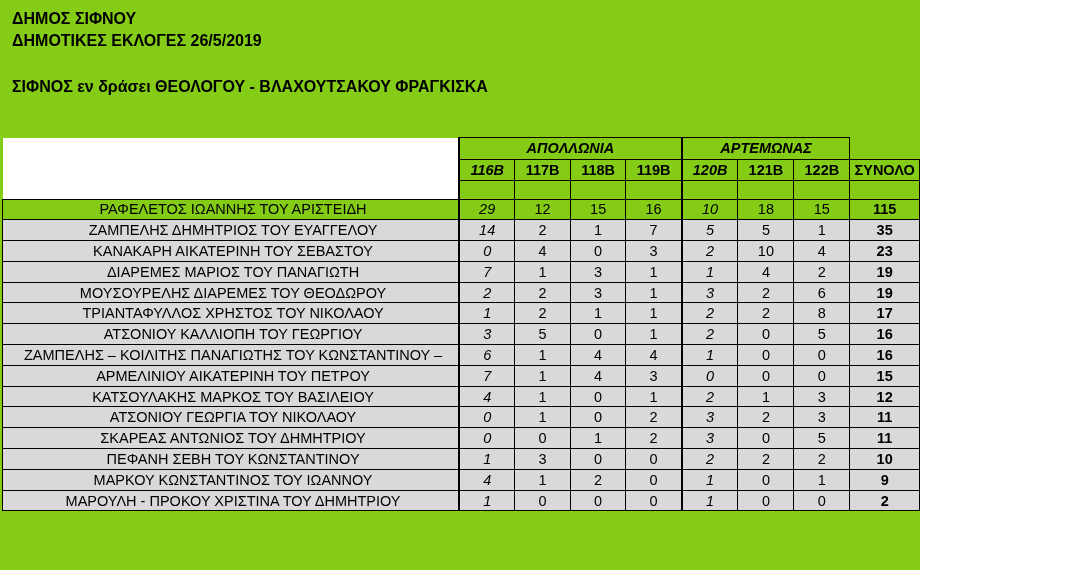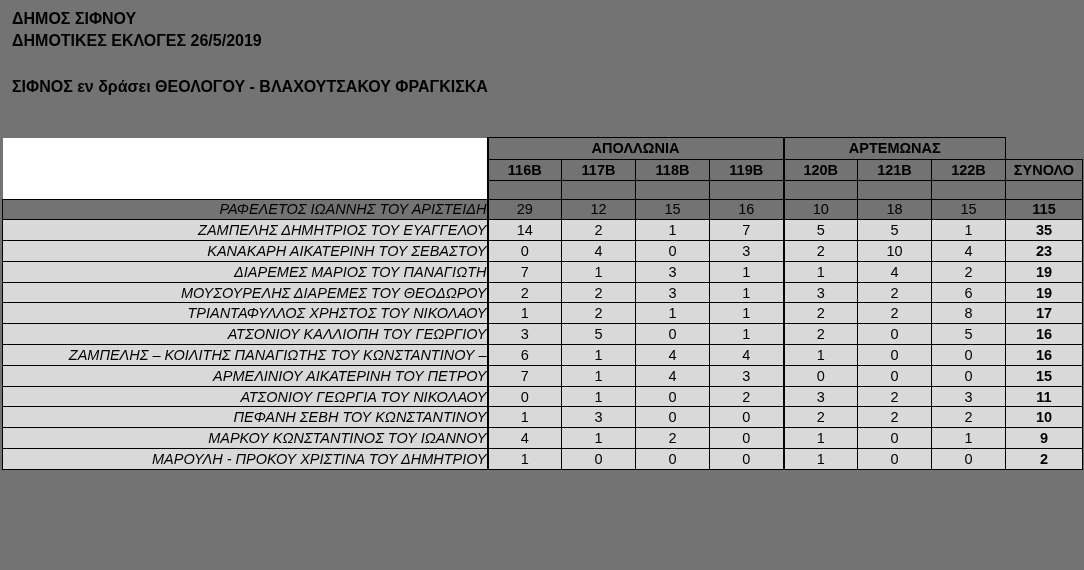--- a/index.html
+++ b/index.html
@@ -1,20 +1,20 @@
 <!DOCTYPE html>
 <html><head>
 <meta charset="utf-8">
 <style>
   html, body { margin: 0; padding: 0; background: #ffffff; }
   .page {
     position: relative;
-    width: 1084px;
+    width: 920px;
     height: 570px;
-    background: #737373;
+    background: #84cc16;
     font-family: "Liberation Sans", "DejaVu Sans", sans-serif;
     color: #000000;
     overflow: hidden;
   }
   .titles {
     position: absolute;
     top: 8px;
     left: 12px;
     font-size: 16px;
     font-weight: bold;
@@ -44,23 +44,23 @@
     white-space: nowrap;
     font-weight: normal;
   }
   thead th, thead td { height: 20.5px; }
   tr.empty-row td { height: 17.5px; }
 
   .spacer { border: none; background: #ffffff; }
   .total-top { border-top: none; border-right: none; }
 
   th.hdr { font-weight: bold; text-align: center; }
-  .ge { border-left-width: 2.5px; }
-
-  td.name { text-align: right; padding-left: 5px; font-style: italic; }
+  .ge { border-left-width: 2.5px; font-style: italic; }
+
+  td.name { text-align: center; padding-left: 5px; }
   td.v    { text-align: center; }
   td.tot  { text-align: center; font-weight: bold; }
 
   tbody tr.shaded td { background: #d9d9d9; }
 </style>
 </head>
 <body>
 
 <div class="page">
 
@@ -206,28 +206,50 @@
     <td class="v ge">7</td>
     <td class="v">1</td>
     <td class="v">4</td>
     <td class="v">3</td>
     <td class="v ge">0</td>
     <td class="v">0</td>
     <td class="v">0</td>
     <td class="tot">15</td>
   </tr>
         <tr class="data-row shaded">
+    <td class="name">ΚΑΤΣΟΥΛΑΚΗΣ ΜΑΡΚΟΣ ΤΟΥ ΒΑΣΙΛΕΙΟΥ</td>
+    <td class="v ge">4</td>
+    <td class="v">1</td>
+    <td class="v">0</td>
+    <td class="v">1</td>
+    <td class="v ge">2</td>
+    <td class="v">1</td>
+    <td class="v">3</td>
+    <td class="tot">12</td>
+  </tr>
+        <tr class="data-row shaded">
     <td class="name">ΑΤΣΟΝΙΟΥ ΓΕΩΡΓΙΑ ΤΟΥ ΝΙΚΟΛΑΟΥ</td>
     <td class="v ge">0</td>
     <td class="v">1</td>
     <td class="v">0</td>
     <td class="v">2</td>
     <td class="v ge">3</td>
     <td class="v">2</td>
     <td class="v">3</td>
+    <td class="tot">11</td>
+  </tr>
+        <tr class="data-row shaded">
+    <td class="name">ΣΚΑΡΕΑΣ ΑΝΤΩΝΙΟΣ ΤΟΥ ΔΗΜΗΤΡΙΟΥ</td>
+    <td class="v ge">0</td>
+    <td class="v">0</td>
+    <td class="v">1</td>
+    <td class="v">2</td>
+    <td class="v ge">3</td>
+    <td class="v">0</td>
+    <td class="v">5</td>
     <td class="tot">11</td>
   </tr>
         <tr class="data-row shaded">
     <td class="name">ΠΕΦΑΝΗ ΣΕΒΗ ΤΟΥ ΚΩΝΣΤΑΝΤΙΝΟΥ</td>
     <td class="v ge">1</td>
     <td class="v">3</td>
     <td class="v">0</td>
     <td class="v">0</td>
     <td class="v ge">2</td>
     <td class="v">2</td>

